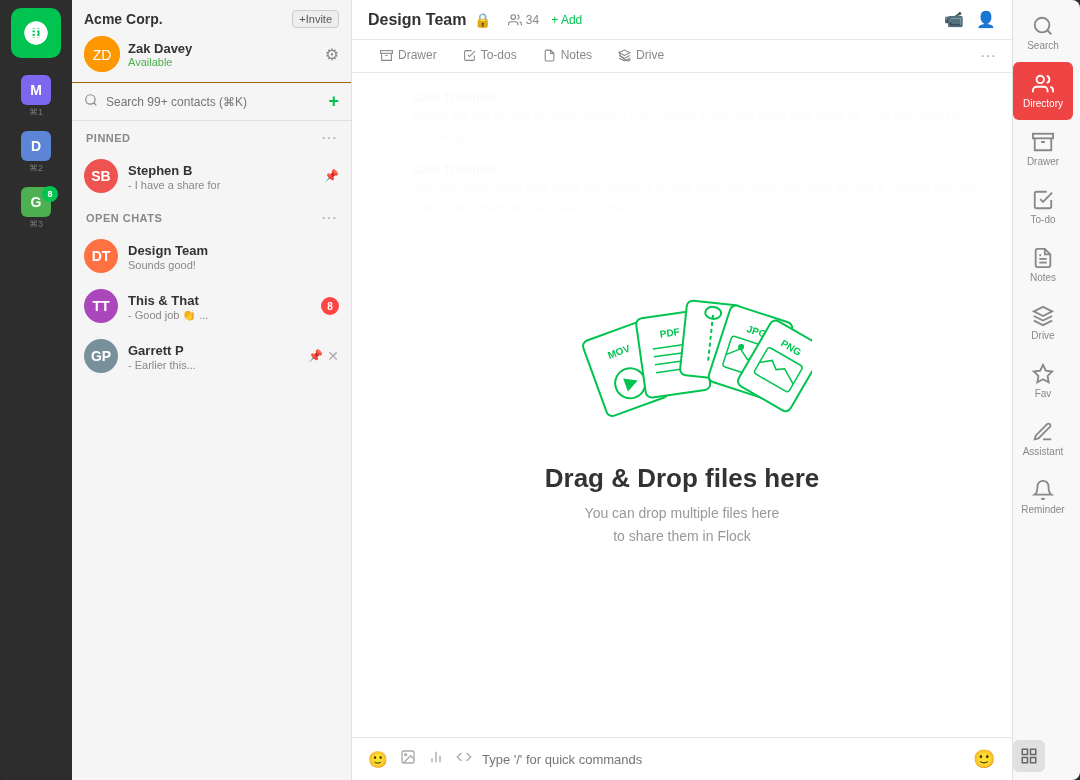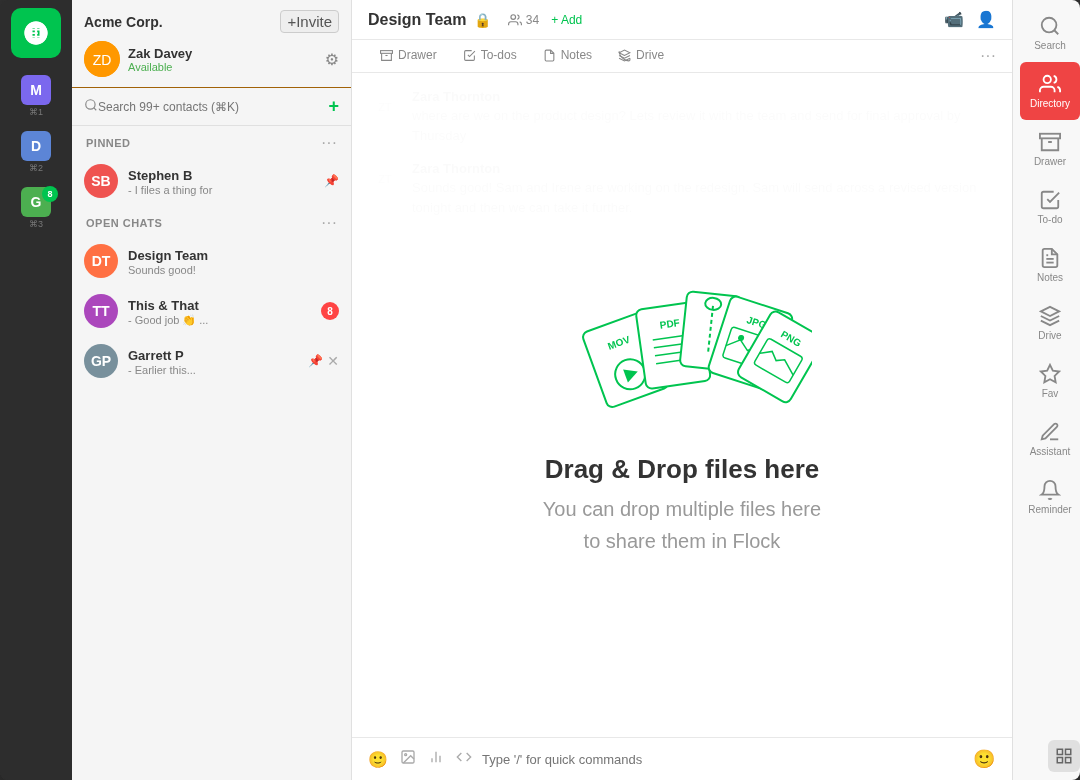--- a/index.html
+++ b/index.html
@@ -12,29 +12,29 @@
     .app-logo svg { width: 28px; height: 28px; fill: white; }
     .icon-bar-item { width: 52px; height: 52px; display: flex; flex-direction: column; align-items: center; justify-content: center; border-radius: 8px; cursor: pointer; color: #aaa; font-size: 10px; gap: 2px; position: relative; }
     .icon-bar-item .shortcut { font-size: 9px; color: #777; }
     .icon-bar-avatar { width: 30px; height: 30px; border-radius: 6px; background: #7b68ee; display: flex; align-items: center; justify-content: center; color: white; font-weight: bold; font-size: 14px; }
     .badge-dot { position: absolute; top: 4px; right: 4px; width: 16px; height: 16px; background: #00c44f; border-radius: 50%; color: white; font-size: 9px; display: flex; align-items: center; justify-content: center; font-weight: bold; }
 
     
     .sidebar { width: 280px; background: #f5f5f5; display: flex; flex-direction: column; border-right: 1px solid #e0e0e0; }
     .sidebar-header { padding: 10px 12px; background: #f5f5f5; border-bottom: 1px solid #a16207; }
     .company-name { font-size: 14px; font-weight: 600; color: #333; display: flex; justify-content: space-between; align-items: center; margin-bottom: 8px; }
-    .invite-btn { font-size: 15px; color: #555; border: 1px solid #ccc; border-radius: 4px; padding: 2px 6px; background: #eee; cursor: pointer; }
+    .invite-btn { font-size: 11px; color: #555; border: 1px solid #ccc; border-radius: 4px; padding: 2px 6px; background: #eee; cursor: pointer; }
     .user-info { display: flex; align-items: center; gap: 8px; }
     .user-avatar { width: 36px; height: 36px; border-radius: 50%; background: #ff9800; display: flex; align-items: center; justify-content: center; overflow: hidden; }
     .user-details { flex: 1; }
     .user-name { font-size: 13px; font-weight: 600; color: #333; }
     .user-status { font-size: 11px; color: #4caf50; }
     .gear-icon { color: #888; cursor: pointer; }
 
-    .search-bar { display: flex; align-items: center; padding: 8px 12px; border-bottom: 1px solid #e0e0e0; }
+    .search-bar { display: flex; align-items: center; padding: 8px 12px; gap: 8px; border-bottom: 1px solid #e0e0e0; }
     .search-input { flex: 1; border: none; background: transparent; font-size: 12px; color: #555; outline: none; }
     .search-icon-btn { color: #888; cursor: pointer; }
     .add-btn { color: #00c44f; font-size: 18px; cursor: pointer; font-weight: bold; }
 
     .section-header { display: flex; justify-content: space-between; align-items: center; padding: 8px 14px 4px; }
     .section-title { font-size: 11px; font-weight: 700; color: #888; letter-spacing: 0.5px; }
     .section-more { color: #aaa; cursor: pointer; font-size: 16px; }
 
     .chat-list { display: flex; flex-direction: column; }
     .chat-item { display: flex; align-items: center; padding: 8px 12px; cursor: pointer; gap: 10px; position: relative; }
@@ -61,38 +61,38 @@
     .channel-tabs { display: flex; align-items: center; padding: 0 16px; border-bottom: 1px solid #e8e8e8; gap: 2px; }
     .tab-item { display: flex; align-items: center; gap: 5px; padding: 8px 12px; font-size: 12px; color: #888; cursor: pointer; border-bottom: 2px solid transparent; }
     .tab-more { color: #aaa; cursor: pointer; margin-left: auto; }
 
     .chat-area { flex: 1; position: relative; overflow: hidden; display: flex; flex-direction: column; }
     
     
     .drag-drop-overlay { position: absolute; top: 0; left: 0; right: 0; bottom: 0; background: rgba(255,255,255,0.92); display: flex; flex-direction: column; align-items: center; justify-content: center; z-index: 10; }
     .drag-drop-icon { width: 260px; height: 180px; margin-bottom: 20px; }
     .drag-drop-title { font-size: 26px; font-weight: 700; color: #333; margin-bottom: 8px; }
-    .drag-drop-subtitle { font-size: 20px; color: #999; text-align: center; line-height: 1.6; }
+    .drag-drop-subtitle { font-size: 14px; color: #999; text-align: center; line-height: 1.6; }
 
     
     .messages-area { padding: 16px; display: flex; flex-direction: column; gap: 16px; opacity: 0.3; }
     .message { display: flex; gap: 10px; }
     .msg-avatar { width: 34px; height: 34px; border-radius: 50%; background: #e0e0e0; flex-shrink: 0; overflow: hidden; display: flex; align-items: center; justify-content: center; }
     .msg-body { flex: 1; }
     .msg-author { font-size: 13px; font-weight: 600; color: #333; margin-bottom: 2px; }
     .msg-text { font-size: 13px; color: #555; line-height: 1.5; }
 
     .chat-input-area { padding: 10px 16px; border-top: 1px solid #e8e8e8; display: flex; align-items: center; gap: 10px; }
     .chat-input { flex: 1; border: none; background: transparent; font-size: 13px; color: #999; outline: none; }
     .emoji-btn { color: #aaa; cursor: pointer; font-size: 18px; }
     .input-icons { display: flex; gap: 12px; align-items: center; }
     .input-icon { color: #aaa; cursor: pointer; font-size: 16px; }
 
     
-    .right-panel { width: 68px; background: #f8f8f8; border-left: 1px solid #e0e0e0; display: flex; flex-direction: column; align-items: flex-end; padding-top: 4px; }
+    .right-panel { width: 68px; background: #f8f8f8; border-left: 1px solid #e0e0e0; display: flex; flex-direction: column; align-items: flex-start; padding-top: 4px; }
     .right-panel-item { width: 60px; height: 58px; display: flex; flex-direction: column; align-items: center; justify-content: center; gap: 3px; cursor: pointer; color: #888; font-size: 10px; border-radius: 6px; }
     .right-panel-item.active { background: #ef4444; color: white; }
     .right-panel-item svg { width: 22px; height: 22px; }
     .grid-btn { margin-top: auto; margin-bottom: 8px; width: 32px; height: 32px; background: #e0e0e0; border-radius: 6px; display: flex; align-items: center; justify-content: center; cursor: pointer; }
   </style>
 </head>
 <body>
 
 <div class="app-window">
 
@@ -153,21 +153,21 @@
 
     <div class="section-header">
       <span class="section-title">PINNED</span>
       <span class="section-more">···</span>
     </div>
     <div class="chat-list">
       <div class="chat-item">
         <div class="chat-avatar" style="background:#ef5350">SB</div>
         <div class="chat-content">
           <span class="chat-name">Stephen B</span>
-          <div class="chat-preview">- I files a thing for</div>
+          <div class="chat-preview">- I have a share for</div>
         </div>
         <div class="chat-meta">
           <span class="pin-icon">📌</span>
         </div>
       </div>
     </div>
 
     <div class="section-header">
       <span class="section-title">OPEN CHATS</span>
       <span class="section-more">···</span>

